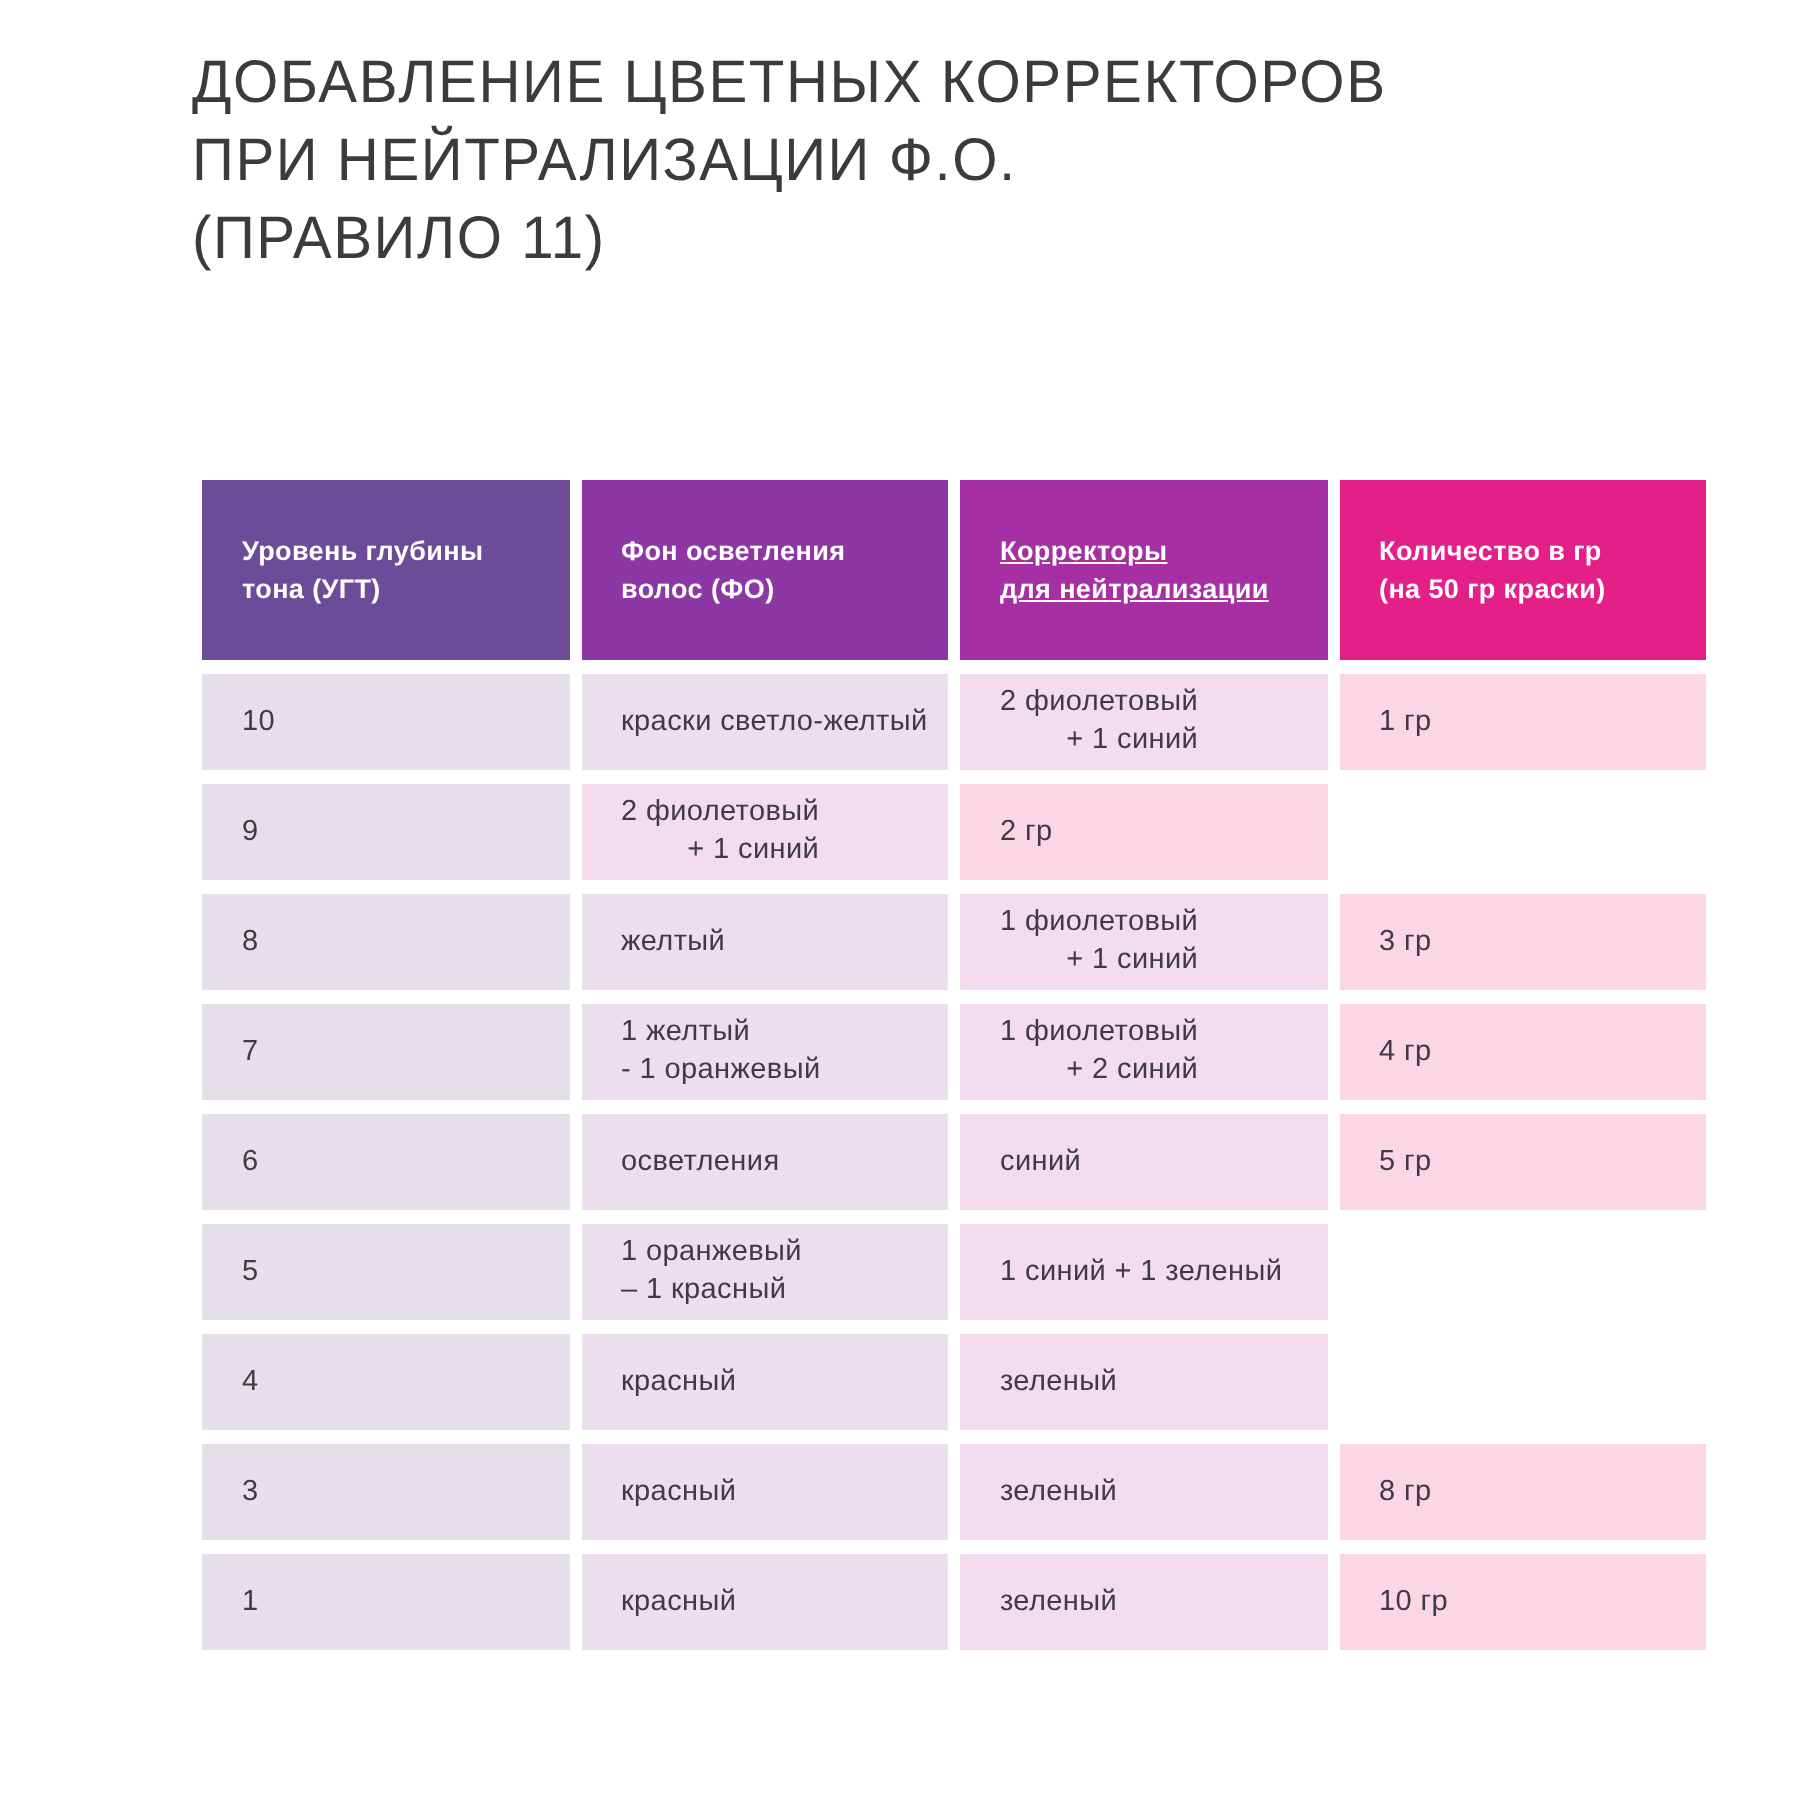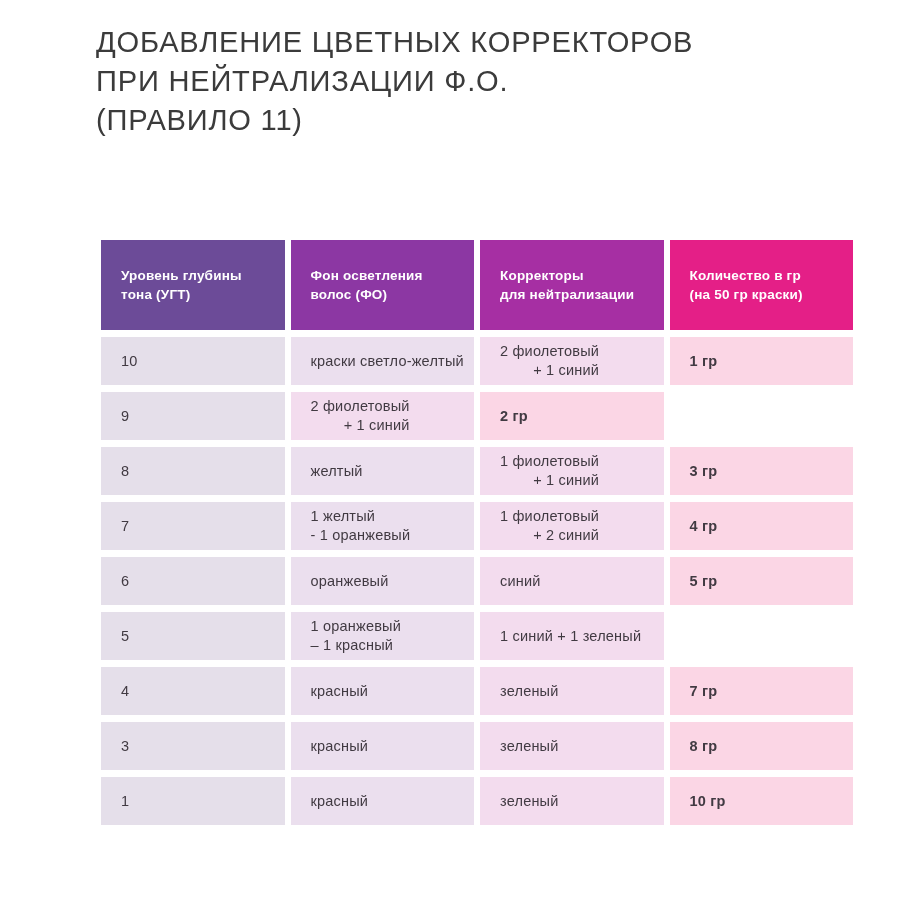--- a/index.html
+++ b/index.html
@@ -50,38 +50,38 @@
     padding: 0 18px 0 20px;
     color: var(--header-text, #ffffff);
     font-size: 13.5px;
     font-weight: 700;
     line-height: 19px;
     white-space: pre-line;
     letter-spacing: 0.2px;
   }
   .h1 { background: var(--head-c1, #6c4b98); }
   .h2 { background: var(--head-c2, #8c37a3); }
-  .h3 { background: var(--head-c3, #a62fa3); }
+  .h3 { background: var(--head-c3, #a62fa3); text-decoration: underline; }
   .h4 { background: var(--head-c4, #e41f87); }
   .td {
     height: 48px;
     display: flex;
     align-items: center;
     box-sizing: border-box;
     padding: 0 10px 0 20px;
     color: var(--body-text, #413a42);
     font-size: 14.5px;
     line-height: 19px;
     white-space: pre-line;
     letter-spacing: 0.2px;
   }
   .d1 { background: var(--cell-c1, #e5dfea); }
   .d2 { background: var(--cell-c2, #ebdfee); }
   .d3 { background: var(--cell-c3, #f3dcee); text-align: right; }
-  .d4 { background: var(--cell-c4, #fbd6e5); font-weight: bold; }
+  .d4 { background: var(--cell-c4, #fbd6e5); }
 </style>
 </head>
 <body>
 
 <div class="page">
   <h1 class="title">ДОБАВЛЕНИЕ ЦВЕТНЫХ КОРРЕКТОРОВ
 ПРИ НЕЙТРАЛИЗАЦИИ Ф.О.
 (ПРАВИЛО 11)</h1>
 
   <div class="table">
@@ -123,37 +123,36 @@
     <div class="td d1">7</div>
     <div class="td d2">1 желтый
 - 1 оранжевый</div>
     <div class="td d3">1 фиолетовый
 + 2 синий</div>
     <div class="td d4">4 гр</div>
   </div>
 
   <div class="tr">
     <div class="td d1">6</div>
-    <div class="td d2">оранжевый</div>
+    <div class="td d2">осветления</div>
     <div class="td d3">синий</div>
     <div class="td d4">5 гр</div>
   </div>
 
   <div class="tr">
     <div class="td d1">5</div>
     <div class="td d2">1 оранжевый
 – 1 красный</div>
     <div class="td d3">1 синий + 1 зеленый</div>
   </div>
 
   <div class="tr">
     <div class="td d1">4</div>
     <div class="td d2">красный</div>
     <div class="td d3">зеленый</div>
-    <div class="td d4">7 гр</div>
   </div>
 
   <div class="tr">
     <div class="td d1">3</div>
     <div class="td d2">красный</div>
     <div class="td d3">зеленый</div>
     <div class="td d4">8 гр</div>
   </div>
 
   <div class="tr">

